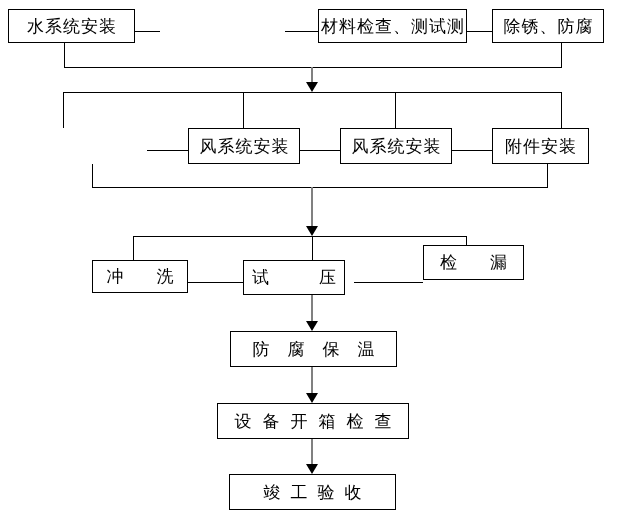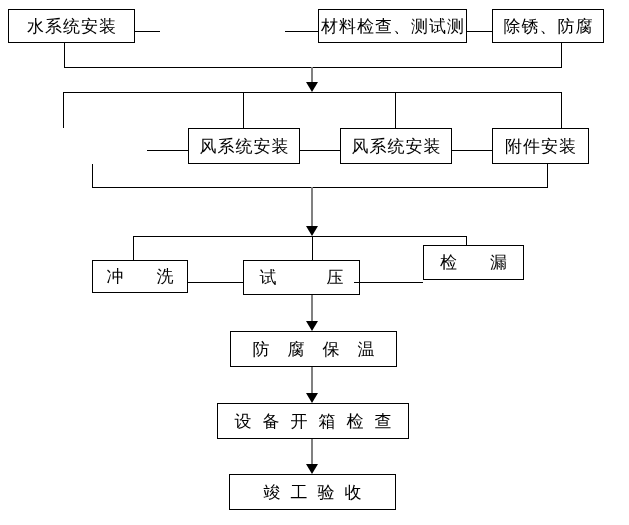--- a/index.html
+++ b/index.html
@@ -87,21 +87,21 @@
   </div>
 
   <div class="hline" style="left:133px;top:236px;width:334px;"></div>
   <div class="vline" style="left:133px;top:236px;height:24px;"></div>
   <div class="vline" style="left:312px;top:236px;height:24px;"></div>
   <div class="vline" style="left:466px;top:236px;height:24px;"></div>
 
   <div class="node" style="left:92px;top:260px;width:96px;height:33px;">
     <span class="g33">冲洗</span>
   </div>
-  <div class="node" style="left:243px;top:260px;width:117px;height:35px;">
+  <div class="node" style="left:243px;top:260px;width:102px;height:35px;">
     <span class="g50">试压</span>
   </div>
   <div class="node" style="left:423px;top:245px;width:101px;height:35px;">
     <span class="g33">检漏</span>
   </div>
 
   <div class="hline" style="left:188px;top:282px;width:55px;"></div>
   <div class="hline" style="left:354px;top:282px;width:69px;"></div>
 
   <div class="arrow" style="left:306px;top:295px;height:36px;">

